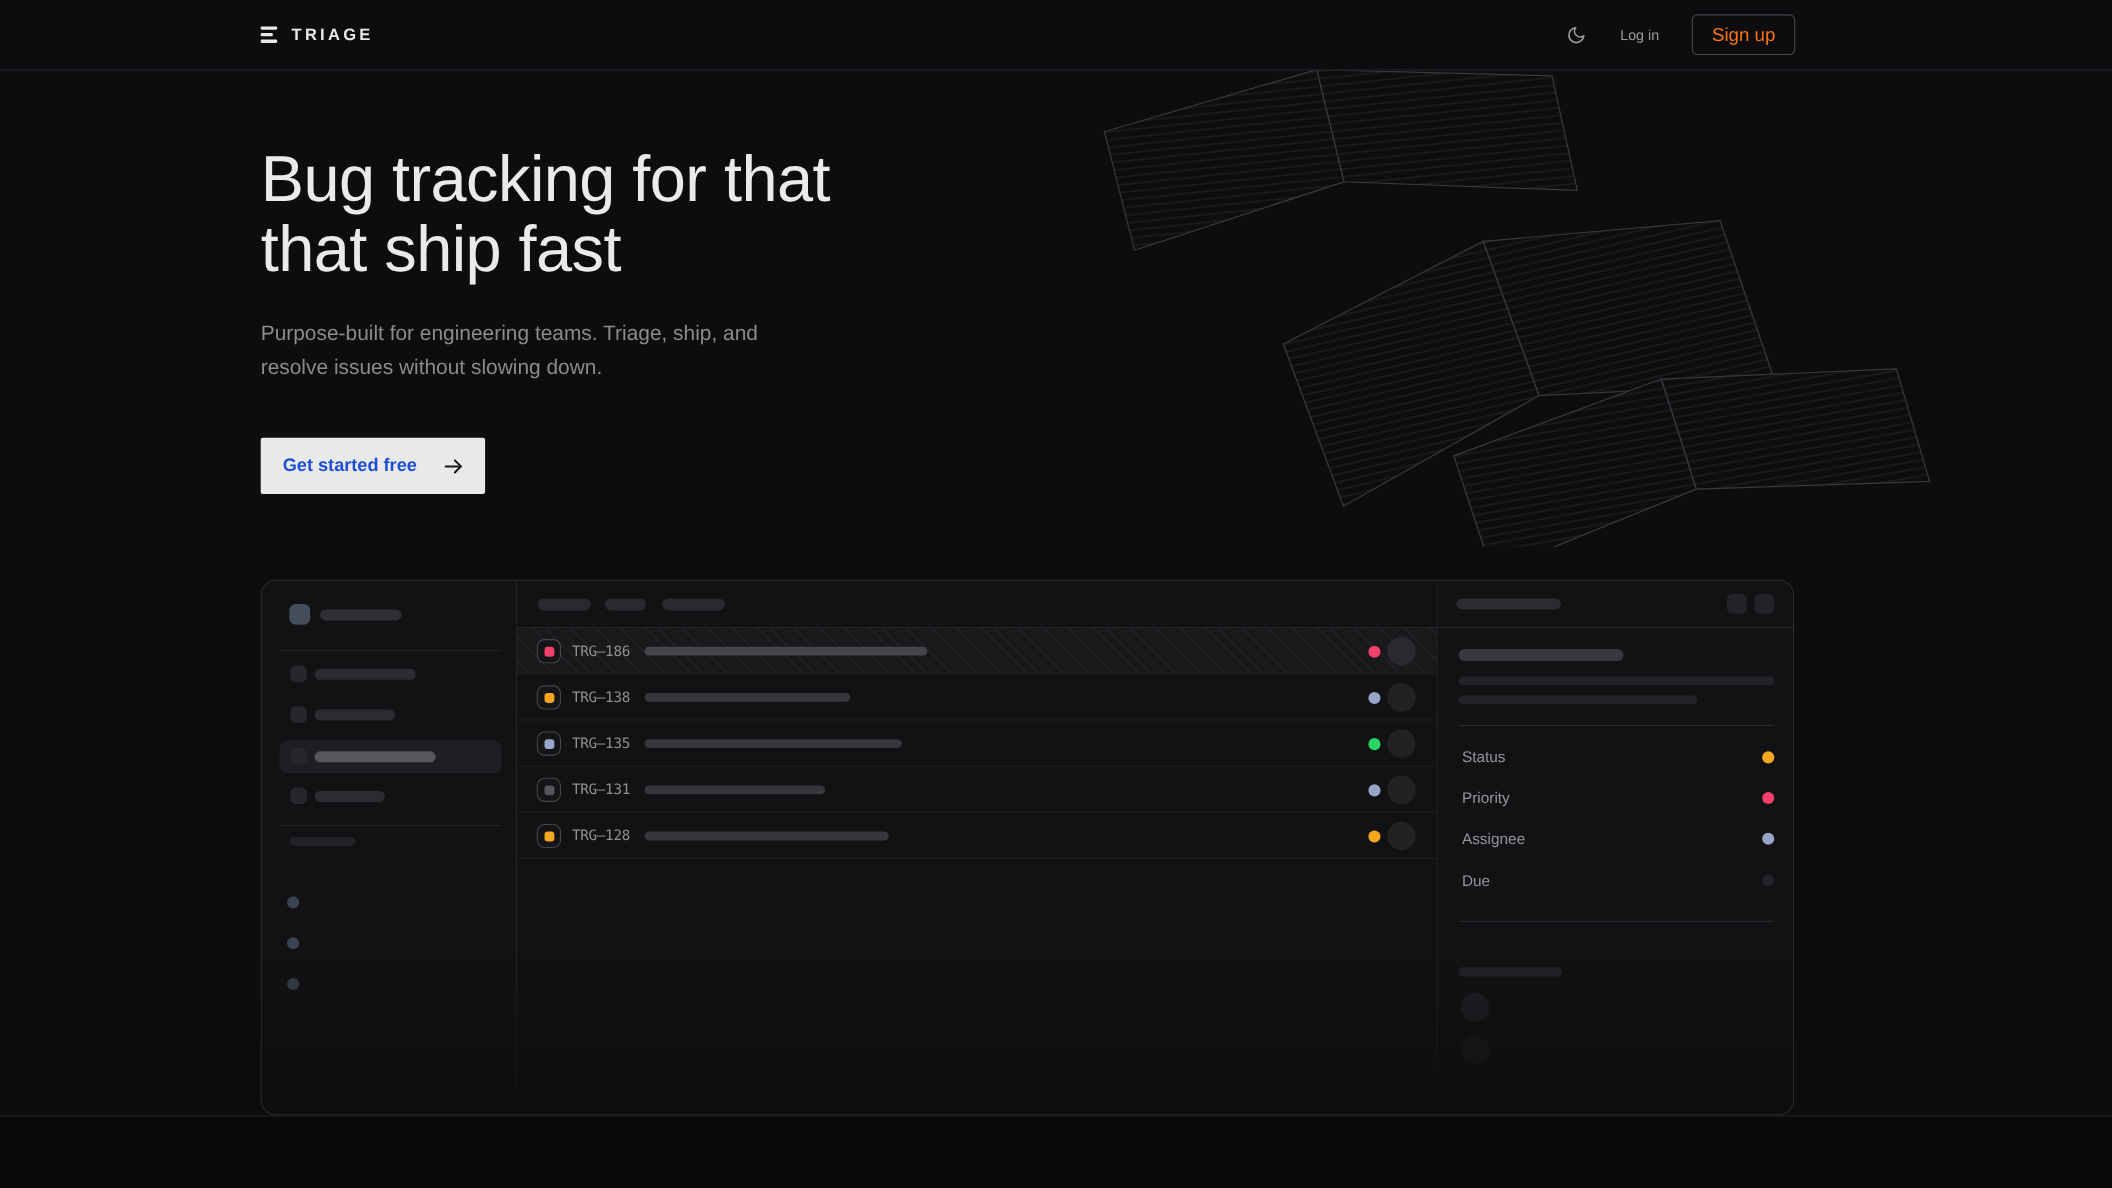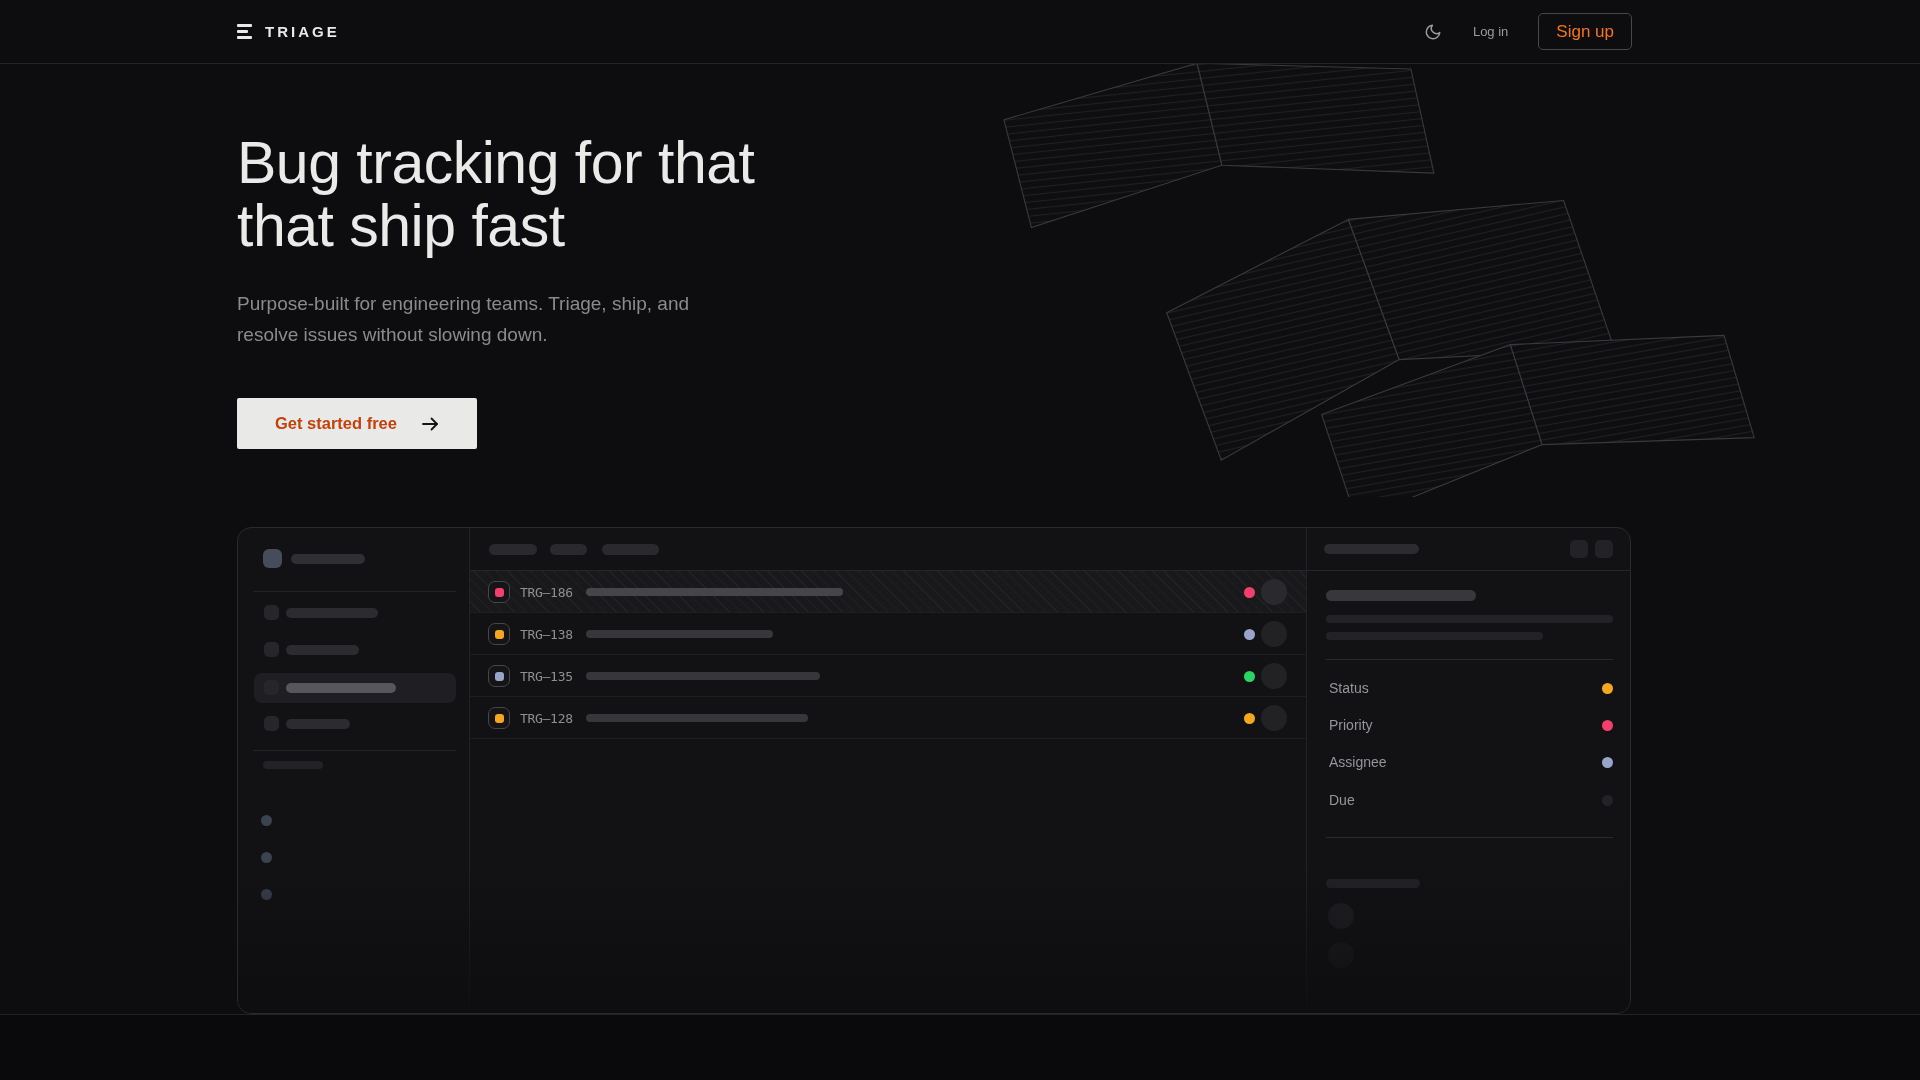--- a/index.html
+++ b/index.html
@@ -34,24 +34,24 @@
   
   .hero-h1{
     position:absolute;left:237px;top:132px;margin:0;z-index:10;
     font-size:59px;line-height:63px;font-weight:500;letter-spacing:-0.5px;color:#eaebe8;
   }
   .hero-sub{
     position:absolute;left:237px;top:289px;z-index:10;
     font-size:19px;line-height:30.5px;color:#8b8b8b;font-weight:400;
   }
   .cta{
-    position:absolute;left:237px;top:398px;width:240px;height:51px;z-index:10;
+    position:absolute;left:237px;top:398px;width:204px;height:51px;z-index:10;
     background:#e9e9e7;border:none;border-radius:2px;cursor:pointer;
     display:flex;align-items:center;justify-content:center;gap:25px;
-    font-family:"Liberation Sans", sans-serif;font-size:16.5px;font-weight:600;color:#c2410c;
+    font-family:"Liberation Sans", sans-serif;font-size:16.5px;font-weight:600;color:#1d4ed8;
   }
   
   .panel{
     position:absolute;left:237px;top:527px;width:1394px;height:487px;z-index:10;
     background:#121215;border:1px solid #2a2a2e;border-radius:14px;
     box-sizing:border-box;overflow:hidden;display:flex;
   }
   .skeleton{display:block;background:#2c2c30;border-radius:5px;}
   
   .mk-side{position:relative;width:232px;flex:0 0 232px;border-right:1px solid #232327;box-sizing:border-box;}
@@ -234,20 +234,29 @@
         <div class="row">
           <span class="row-icon">
               <i style="background: rgb(151, 166, 200);"></i>
             </span>
           <span class="row-id">TRG–135</span>
           <span class="row-title" style="width: 234px;"></span>
           <span class="row-status" style="background: rgb(43, 213, 100);"></span>
           <span class="row-avatar"></span>
         </div>
 
+        <div class="row">
+          <span class="row-icon">
+              <i style="background: rgb(85, 86, 90);"></i>
+            </span>
+          <span class="row-id">TRG–131</span>
+          <span class="row-title" style="width: 164px;"></span>
+          <span class="row-status" style="background: rgb(151, 166, 200);"></span>
+          <span class="row-avatar"></span>
+        </div>
 
         <div class="row">
           <span class="row-icon">
               <i style="background: rgb(245, 167, 31);"></i>
             </span>
           <span class="row-id">TRG–128</span>
           <span class="row-title" style="width: 222px;"></span>
           <span class="row-status" style="background: rgb(245, 167, 31);"></span>
           <span class="row-avatar"></span>
         </div>

